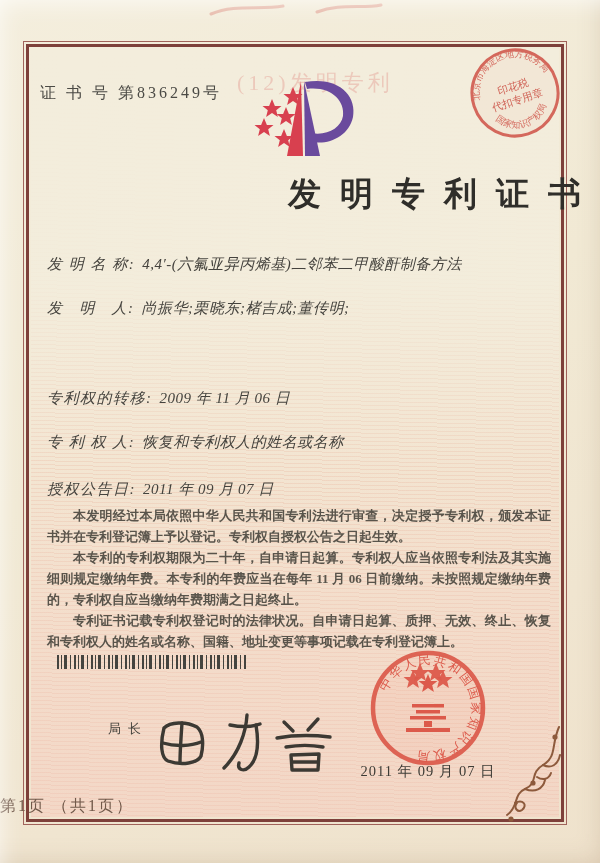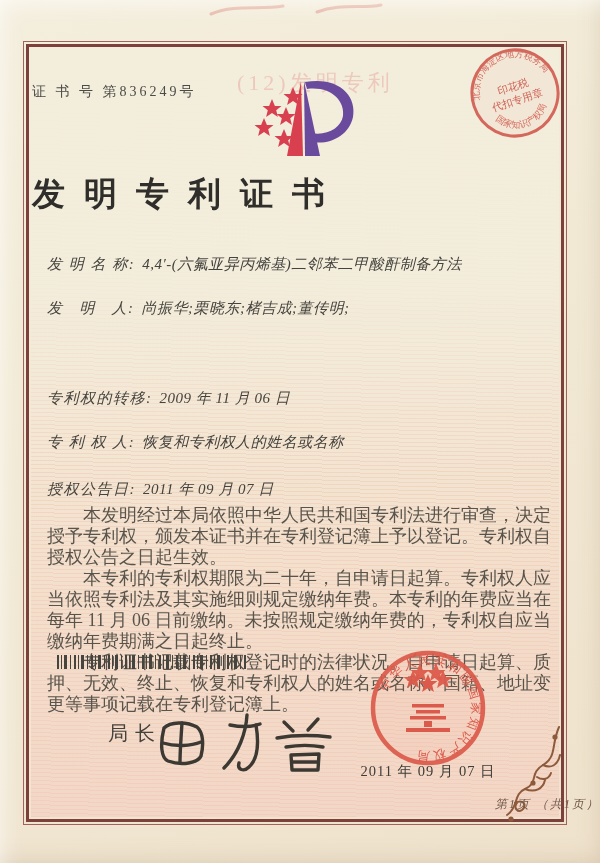--- a/index.html
+++ b/index.html
@@ -10,38 +10,38 @@
   }
   .edge-shading{position:absolute;inset:0;pointer-events:none;z-index:9;
     box-shadow:inset 16px 18px 26px -18px rgba(255,255,255,.85), inset -12px -14px 26px -16px rgba(150,120,90,.28);}
   .frame-outer{position:absolute;left:23px;top:41px;right:33px;bottom:38px;border:1.5px solid #a0625a;z-index:1;}
   .frame-inner{position:absolute;inset:2px;border:3px solid #7e403a;}
   .guilloche{position:absolute;left:31px;top:49px;right:41px;bottom:46px;z-index:0;
     background:
       linear-gradient(180deg, rgba(243,237,220,1) 0%, rgba(243,237,220,.92) 30%, rgba(247,222,205,.35) 55%, rgba(246,211,196,.55) 78%, rgba(245,206,192,.6) 100%),
       repeating-linear-gradient(1.5deg, rgba(219,126,100,.22) 0px, rgba(219,126,100,.22) 1px, rgba(255,255,255,0) 1px, rgba(255,255,255,0) 4px);}
   .abs{position:absolute;z-index:3;}
-  .cert-number{left:32px;top:83px;font-size:14px;letter-spacing:3px;color:#4b4a45;text-align:right;}
+  .cert-number{left:40px;top:83px;font-size:16px;letter-spacing:3px;color:#4b4a45;text-align:right;}
   .ghost{left:237px;top:68px;font-size:22px;letter-spacing:4px;color:rgba(222,120,112,.30);z-index:2;}
-  .title{left:0;right:6px;top:172px;text-align:left;font-size:33px;font-weight:600;
+  .title{left:0;right:0;top:172px;text-align:right;font-size:33px;font-weight:600;
     letter-spacing:19px;padding-left:32px;color:#2f2e2a;}
   .field{left:47px;width:515px;font-size:15px;color:#45433e;white-space:nowrap;font-style:italic;}
   .f-label{white-space:pre;letter-spacing:1.5px;}
   .f-value{margin-left:7px;letter-spacing:.5px;}
-  .bodytext{left:47px;right:49px;top:505px;font-size:18px;line-height:21px;
-    color:#59544b;text-align:justify;}
+  .bodytext{left:47px;right:49px;top:505px;font-size:13px;line-height:21px;
+    color:#59544b;text-align:justify;font-weight:bold;}
   .bodytext p{margin:0;text-indent:2em;}
   .barcode{left:57px;top:655px;width:191px;height:14px;z-index:3;
     background:repeating-linear-gradient(90deg,#45443f 0 2px,transparent 2px 4px,#45443f 4px 5px,transparent 5px 7px,#45443f 7px 10px,transparent 10px 13px,#45443f 13px 14px,transparent 14px 17px);}
-  .director{left:108px;top:720px;font-size:20px;letter-spacing:7px;color:#44423c;font-family:Liberation Serif, serif;}
+  .director{left:108px;top:720px;font-size:13px;letter-spacing:7px;color:#44423c;font-family:Liberation Serif, serif;}
   .sig{left:146px;top:698px;z-index:4;}
   .seal{left:368px;top:648px;z-index:4;}
   .seal-date{left:356px;top:762px;width:144px;text-align:center;font-size:14.5px;
     letter-spacing:1px;color:#3e3c36;z-index:5;}
-  .footer{left:0;right:0;top:796px;text-align:right;font-size:12px;letter-spacing:2px;color:#71594a;font-style:italic;}
+  .footer{left:0;right:0;top:796px;text-align:left;font-size:16px;letter-spacing:2px;color:#71594a;}
   .tax-stamp{left:467px;top:45px;z-index:4;transform:rotate(-18deg);}
   .ornament{left:503px;top:723px;z-index:2;}
   .logo{left:243px;top:76px;z-index:3;}
   .topmark{left:205px;top:0;z-index:2;}
   .sr{position:absolute;width:1px;height:1px;overflow:hidden;clip:rect(0 0 0 0);white-space:nowrap;}
 </style>
 </head>
 <body>
 
 <div class="page">

